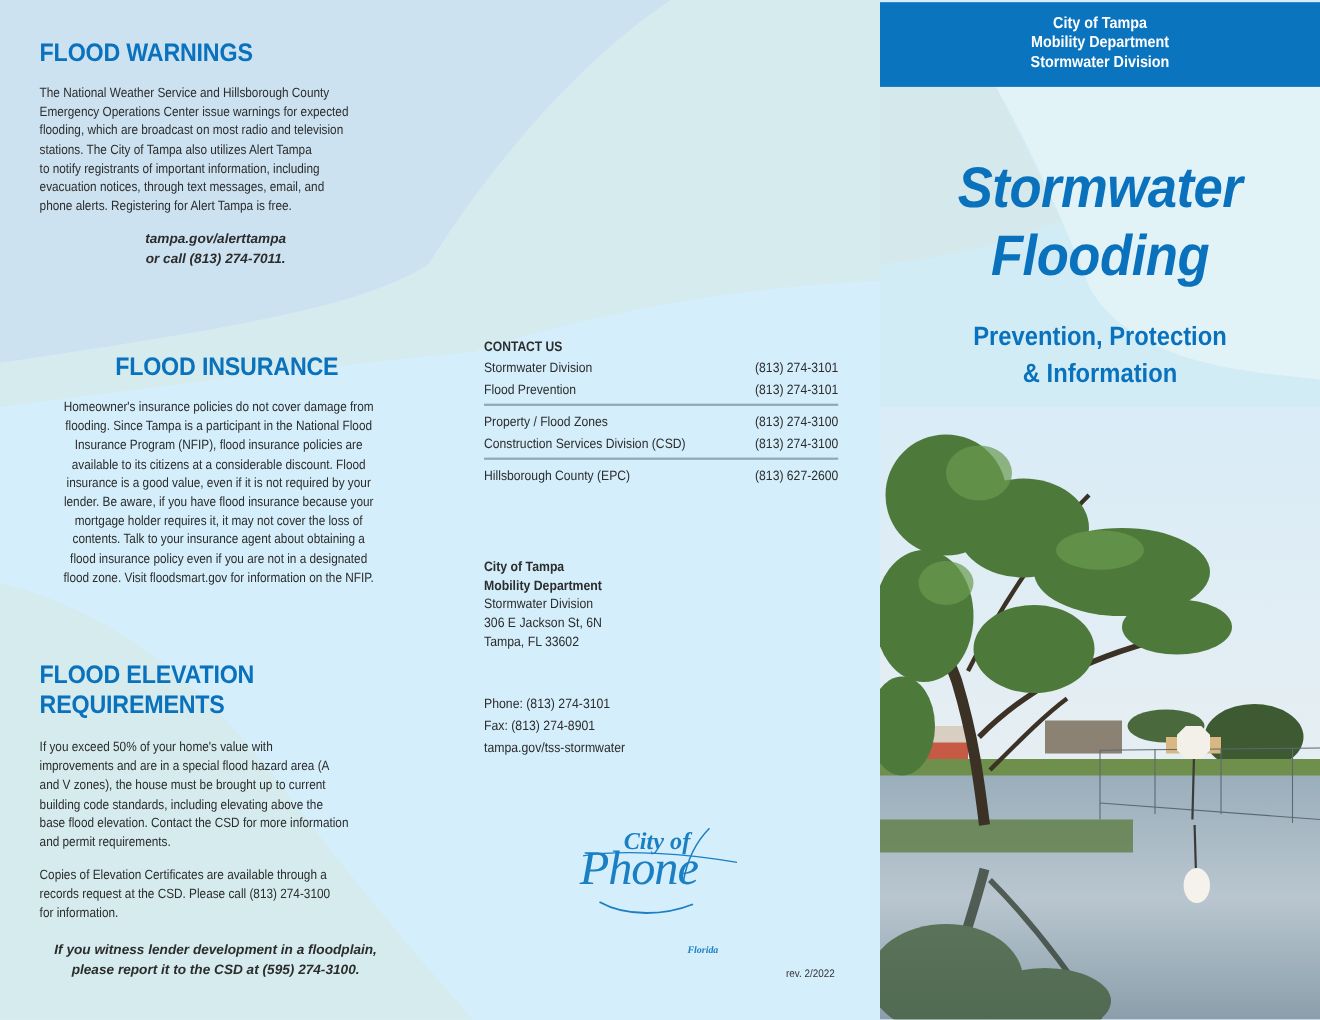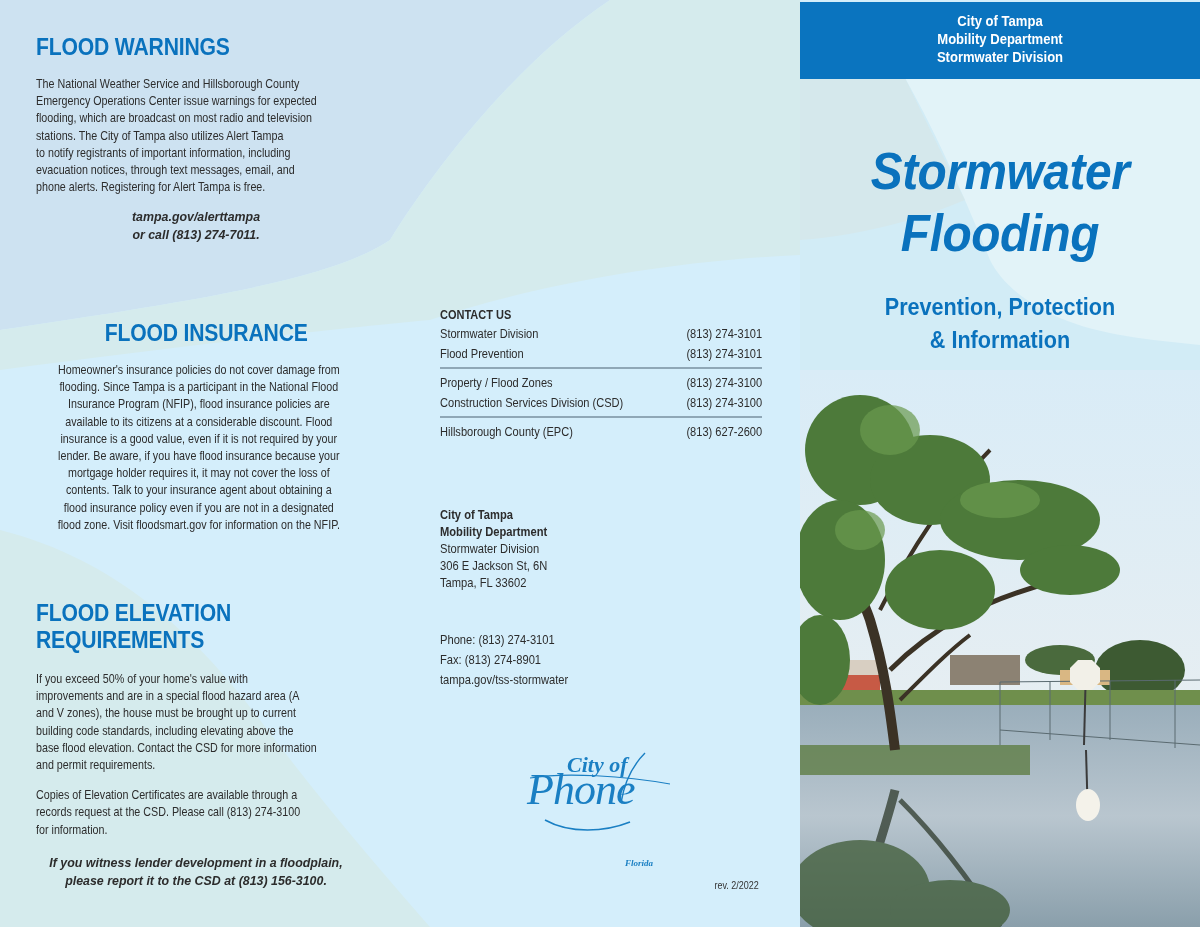--- a/index.html
+++ b/index.html
@@ -135,21 +135,21 @@
     <div>and permit requirements.</div>
   </div>
   <div class="body-p" style="margin-top:13px;">
     <div>Copies of Elevation Certificates are available through a</div>
     <div>records request at the CSD. Please call (813) 274-3100</div>
     <div>for information.</div>
   </div>
 </div>
 <div class="layer callout" style="left:36px; top:855px; width:320px;">
   <div>If you witness lender development in a floodplain,</div>
-  <div>please report it to the CSD at (813) 156-3100.</div>
+  <div>please report it to the CSD at (595) 274-3100.</div>
 </div>
 
 <div class="layer" style="left:440px; top:308px;">
   <div class="contact-title">CONTACT US</div>
   <div class="contact-table" style="margin-top:2px;">
     <div class="crow">
       <span class="nm">Stormwater Division</span>
       <span class="ph">(813) 274-3101</span>
     </div>
     <div class="crow">

